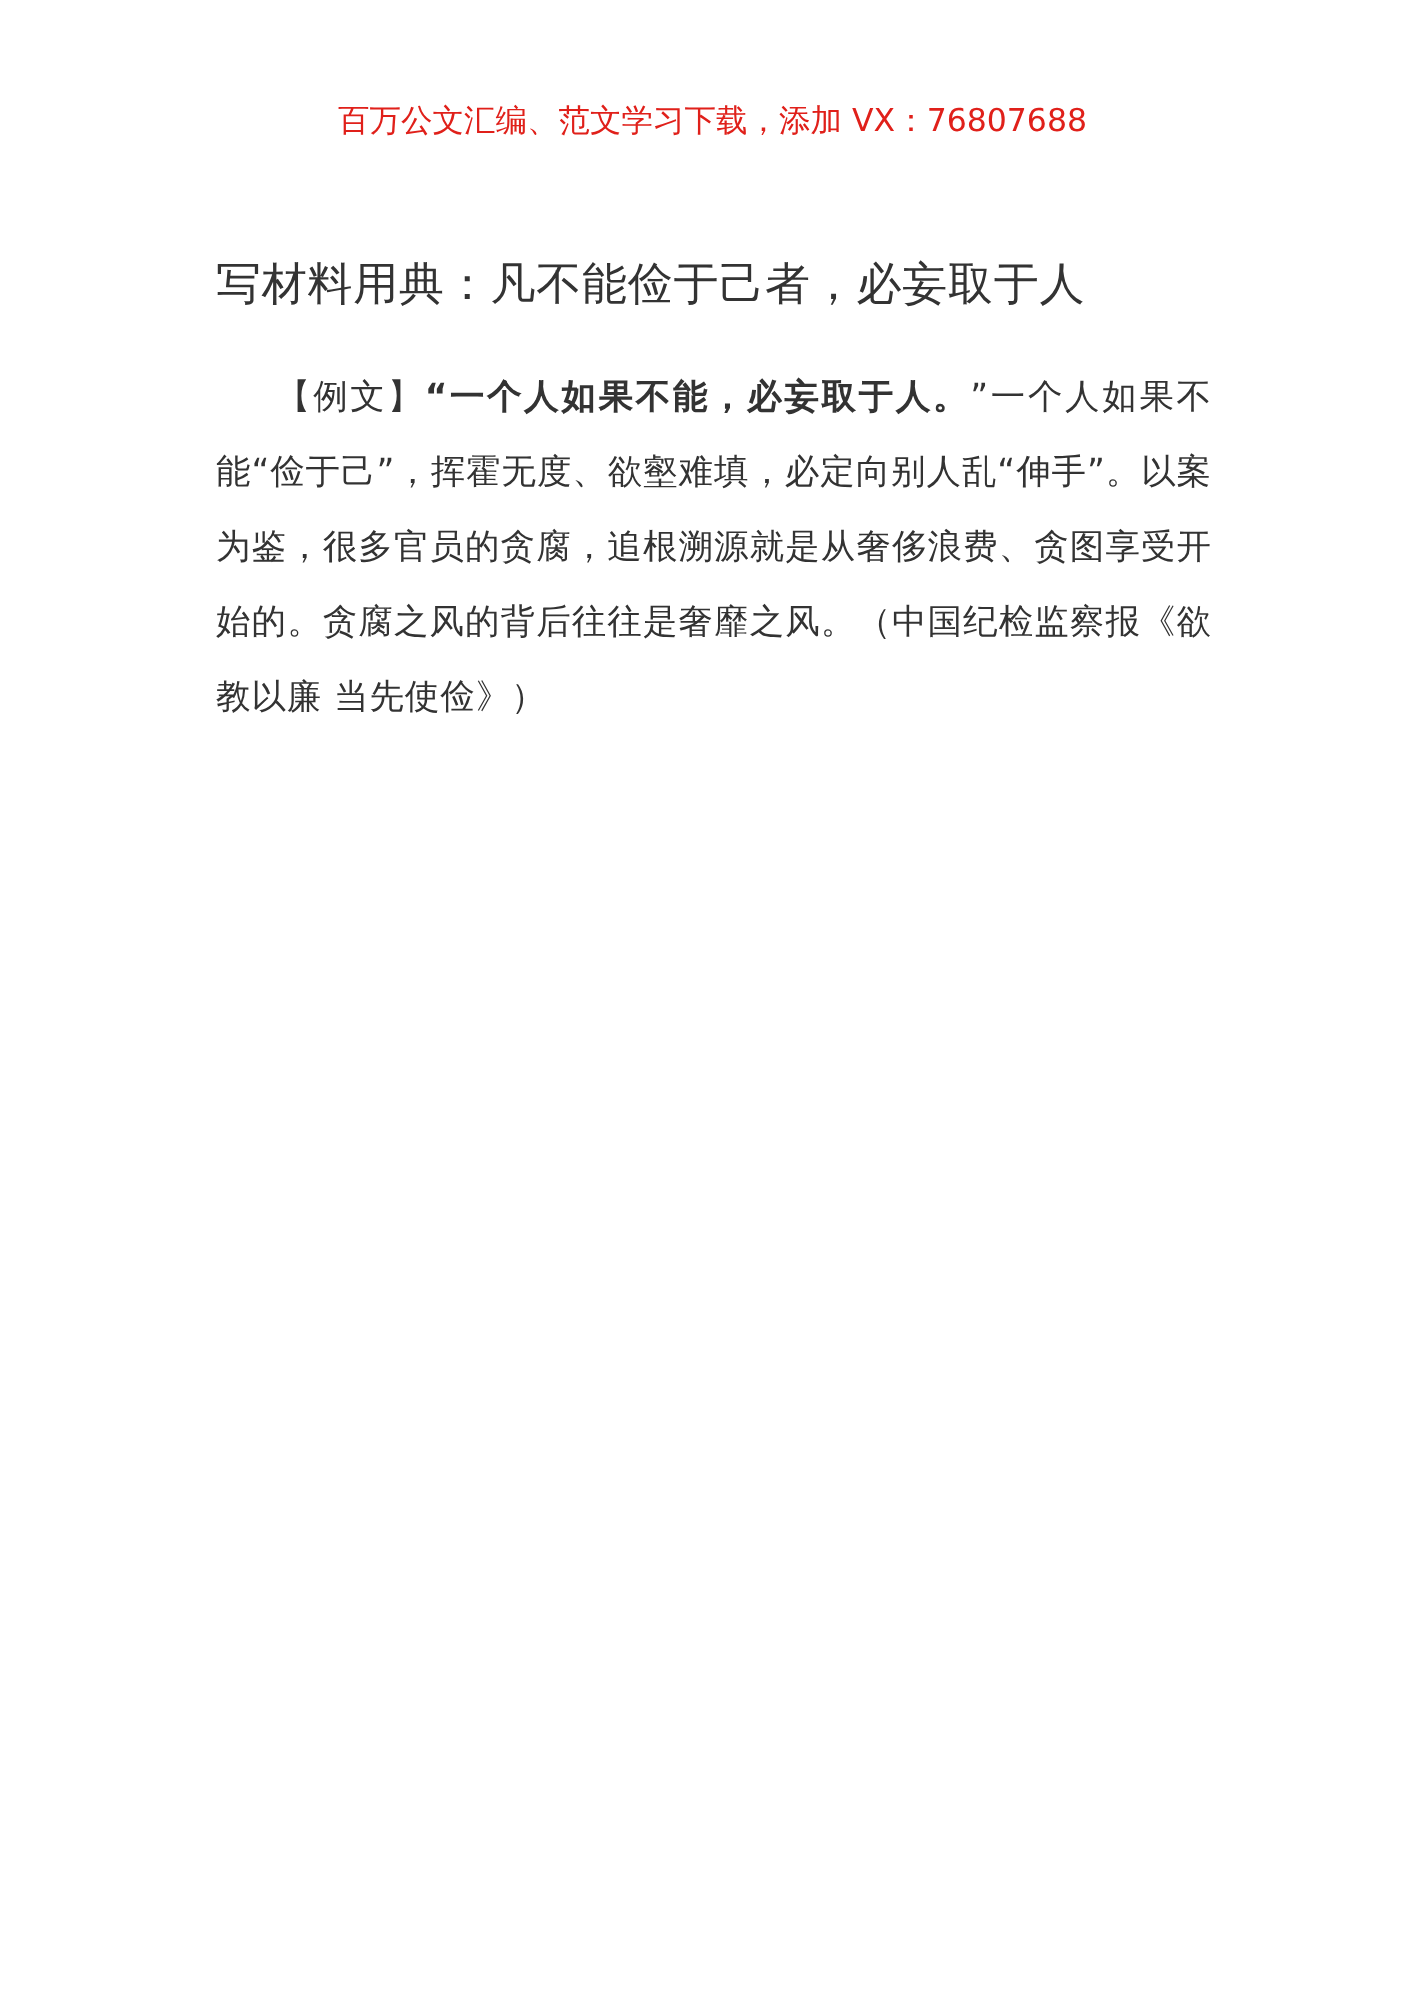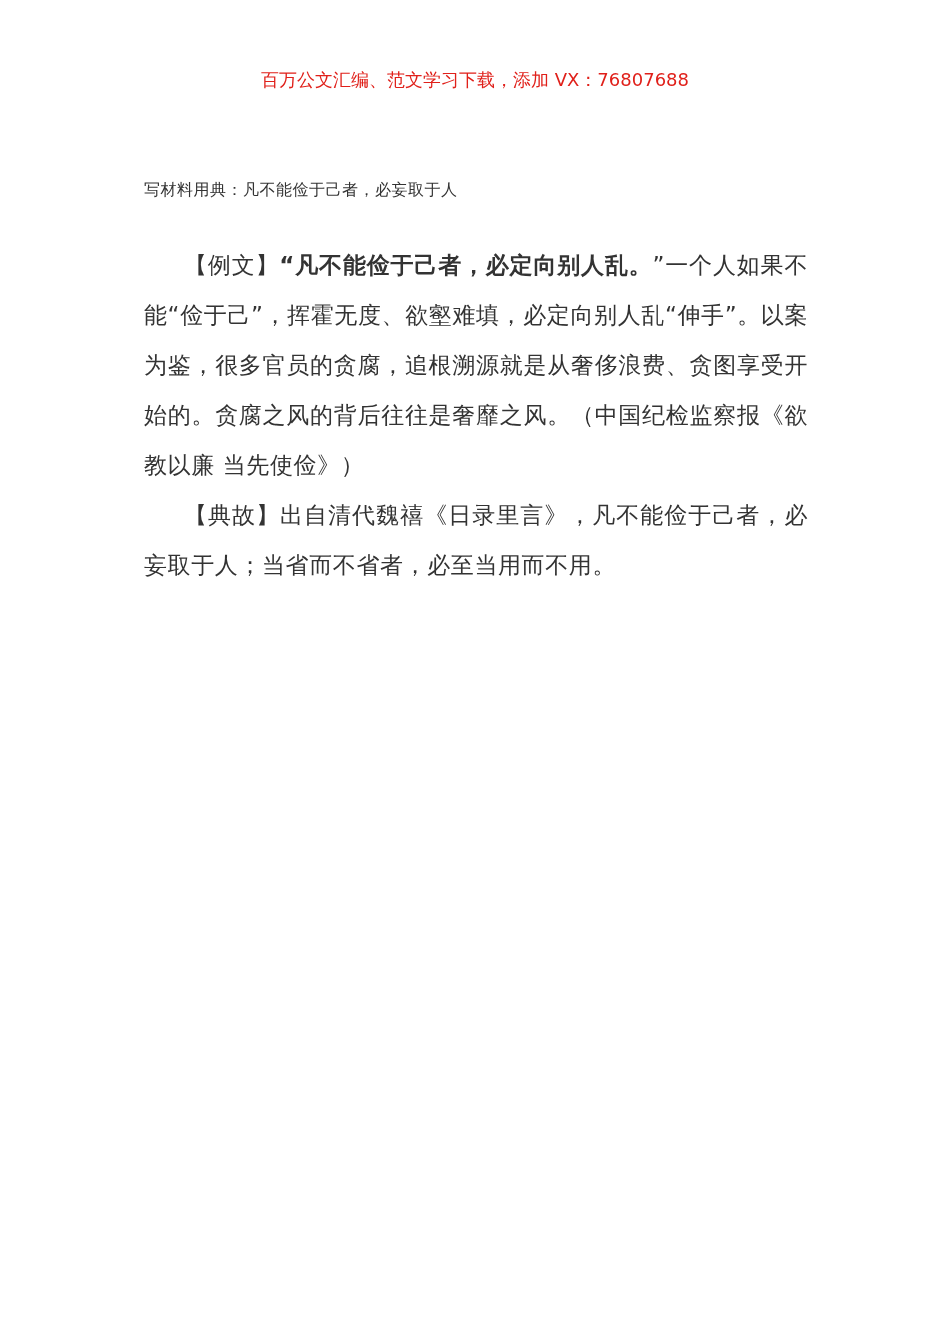--- a/index.html
+++ b/index.html
@@ -14,33 +14,33 @@
       overflow: hidden;
       font-family: "DejaVu Sans", "Liberation Sans", sans-serif;
       color: #333333;
     }
     .header-note {
       position: absolute;
       top: 66px;
       left: 0;
       width: 950px;
       text-align: center;
-      font-size: 18px;
+      font-size: 21px;
       line-height: 28px;
       color: #e0201a;
       letter-spacing: 0px;
     }
     .page-content {
       position: absolute;
       top: 170px;
       left: 144px;
       width: 664px;
     }
     .doc-title {
-      font-size: 16px;
+      font-size: 30px;
       line-height: 40px;
       margin: 0 0 30px 0;
       font-weight: normal;
       color: #333333;
       letter-spacing: 0.5px;
     }
     .para {
       font-size: 23px;
       line-height: 50px;
       margin: 0;
@@ -58,18 +58,17 @@
     }
   </style>
 </head>
 <body>
 
 <div class="header-note">百万公文汇编、范文学习下载，添加 VX：76807688</div>
 
 <div class="page-content">
   <h1 class="doc-title">写材料用典：凡不能俭于己者，必妄取于人</h1>
 
-  <p class="para"><span class="tag">【例文】</span><span class="quote-bold">“凡不能俭于己者，必定向别人乱。</span><span>”一个人如果不能“俭于己”，挥霍无度、欲壑难填，必定向别人乱“伸手”。以案为鉴，很多官员的贪腐，追根溯源就是从奢侈浪费、贪图享受开始的。贪腐之风的背后往往是奢靡之风。（中国纪检监察报《欲教以廉 当先使俭》）</span></p>
+  <p class="para"><span class="tag">【例文】</span><span class="quote-bold">“一个人如果不能，必妄取于人。</span><span>”一个人如果不能“俭于己”，挥霍无度、欲壑难填，必定向别人乱“伸手”。以案为鉴，很多官员的贪腐，追根溯源就是从奢侈浪费、贪图享受开始的。贪腐之风的背后往往是奢靡之风。（中国纪检监察报《欲教以廉 当先使俭》）</span></p>
 
-  <p class="para"><span class="tag">【典故】</span><span>出自清代魏禧《日录里言》，凡不能俭于己者，必妄取于人；当省而不省者，必至当用而不用。</span></p>
 
 
 </div>
 
 </body></html>

